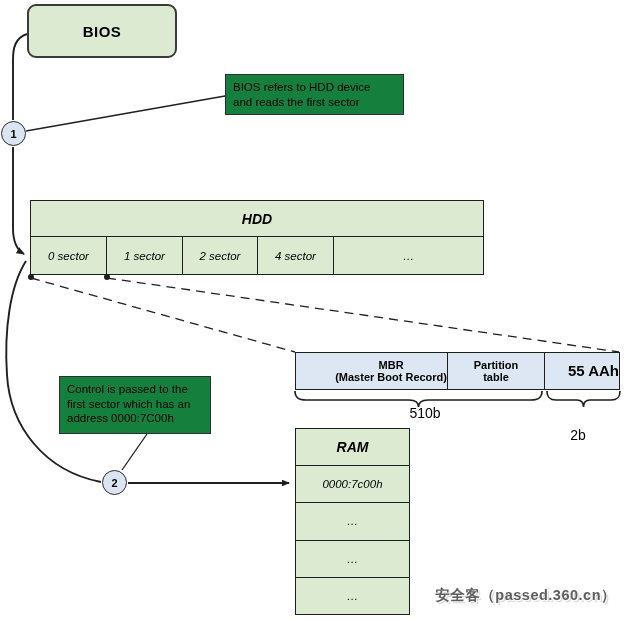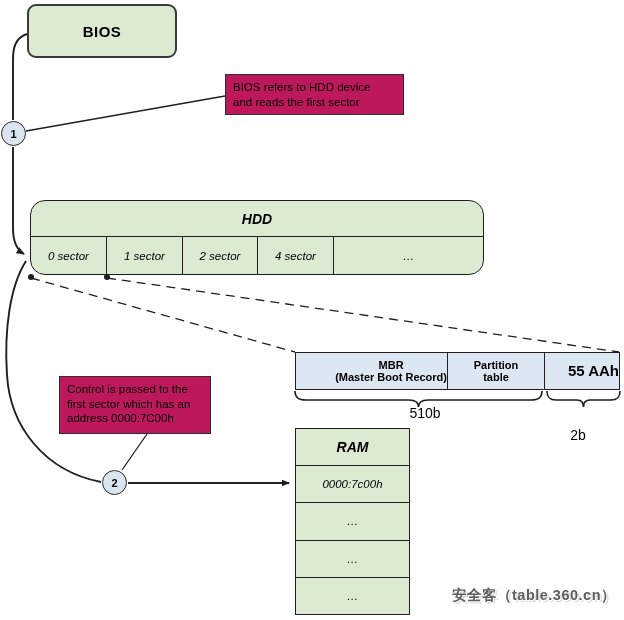--- a/index.html
+++ b/index.html
@@ -9,21 +9,21 @@
   }
   .abs{position:absolute;}
   
   .bios-box{
     left:27px;top:4px;width:150px;height:54px;border:2px solid #3a3a3a;border-radius:9px;
     background:#dcead2;display:flex;align-items:center;justify-content:center;
     font-weight:bold;font-size:15px;letter-spacing:.5px;box-sizing:border-box;
   }
   
   .callout{
-    background:#be185d;border:1.4px solid #2e2e2e;box-sizing:border-box;
+    background:#15803d;border:1.4px solid #2e2e2e;box-sizing:border-box;
     font-size:11.5px;line-height:14.5px;padding:5px 18px 4px 7px;
   }
   .callout1{left:225px;top:74px;width:179px;height:41px;}
   .callout2{left:59px;top:376px;width:152px;height:58px;}
   
   .step-circle{
     width:25px;height:25px;border-radius:50%;background:#dbe5f1;border:1.6px solid #2b2b2b;
     box-sizing:border-box;display:flex;align-items:center;justify-content:center;
     font-weight:bold;font-size:11px;z-index:3;
   }
@@ -35,21 +35,21 @@
     display:flex;align-items:center;justify-content:center;border-bottom:1.2px solid #1f1f1f;
     font-weight:bold;font-style:italic;font-size:14px;box-sizing:border-box;
   }
   .row{display:flex;flex:1;font-style:italic;}
   .cell{
     display:flex;align-items:center;justify-content:center;border-right:1.2px solid #1f1f1f;
     font-size:11.5px;box-sizing:border-box;text-align:center;
   }
   .cell:last-child{border-right:none;}
   
-  .hdd-table{left:30px;top:200px;width:454px;height:75px;border-radius:15px;}
+  .hdd-table{left:30px;top:200px;width:454px;height:75px;}
   .hdd-table .hd{height:36px;}
   
   .mbr-table{left:295px;top:352px;width:325px;height:38px;box-sizing:border-box;
     border:1.6px solid #1f1f1f;background:#dde7f3;display:flex;}
   .mbr-table .cell{font-weight:bold;font-size:11px;line-height:12.5px;}
   .mbr-c1{width:152px;justify-content:flex-end;}
   .mbr-c2{width:97px;}
   .mbr-c3{flex:1;font-size:15px !important;line-height:16px !important;justify-content:flex-end;}
   .mbr-c2 span{display:block;max-width:58px;margin:0 auto;}
   .size-label{font-size:14px;text-align:center;}
@@ -160,15 +160,15 @@
       <div class="cell" style="flex:1">…</div>
     </div>
     <div class="row">
       <div class="cell" style="flex:1">…</div>
     </div>
     <div class="row">
       <div class="cell" style="flex:1">…</div>
     </div>
   </div>
 
-  <div class="abs watermark">安全客（table.360.cn）</div>
+  <div class="abs watermark">安全客（passed.360.cn）</div>
 
 </div>
 
 </body></html>

